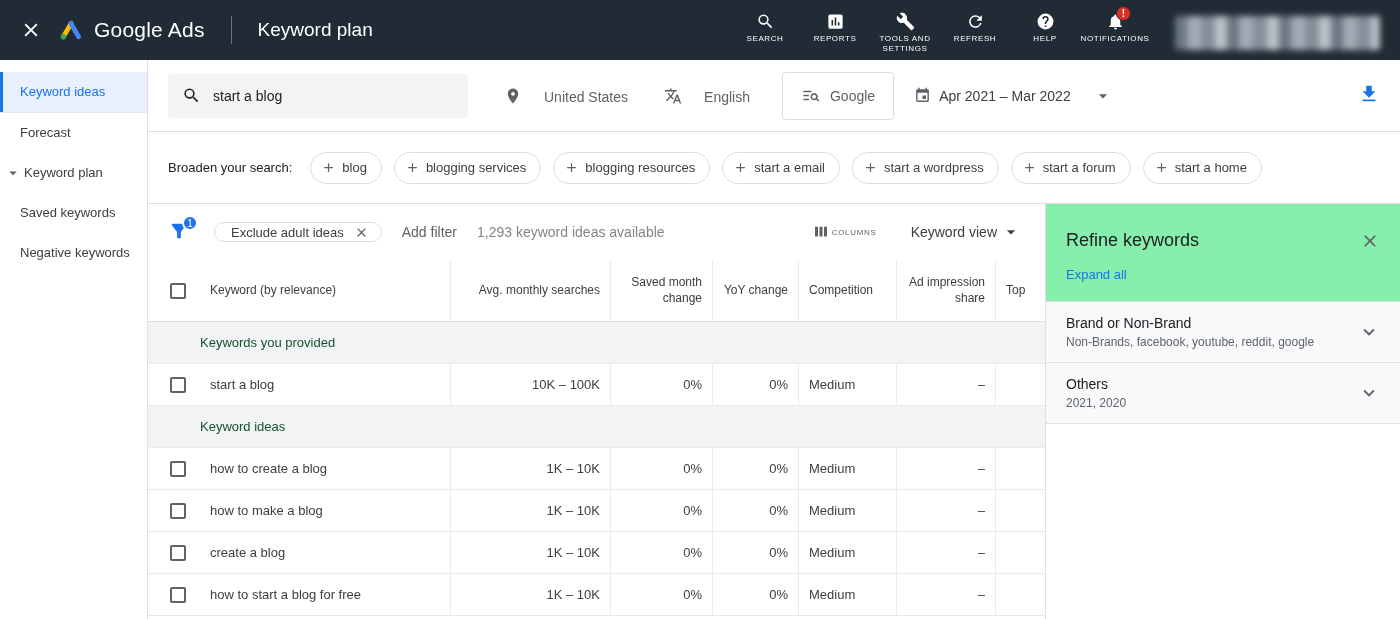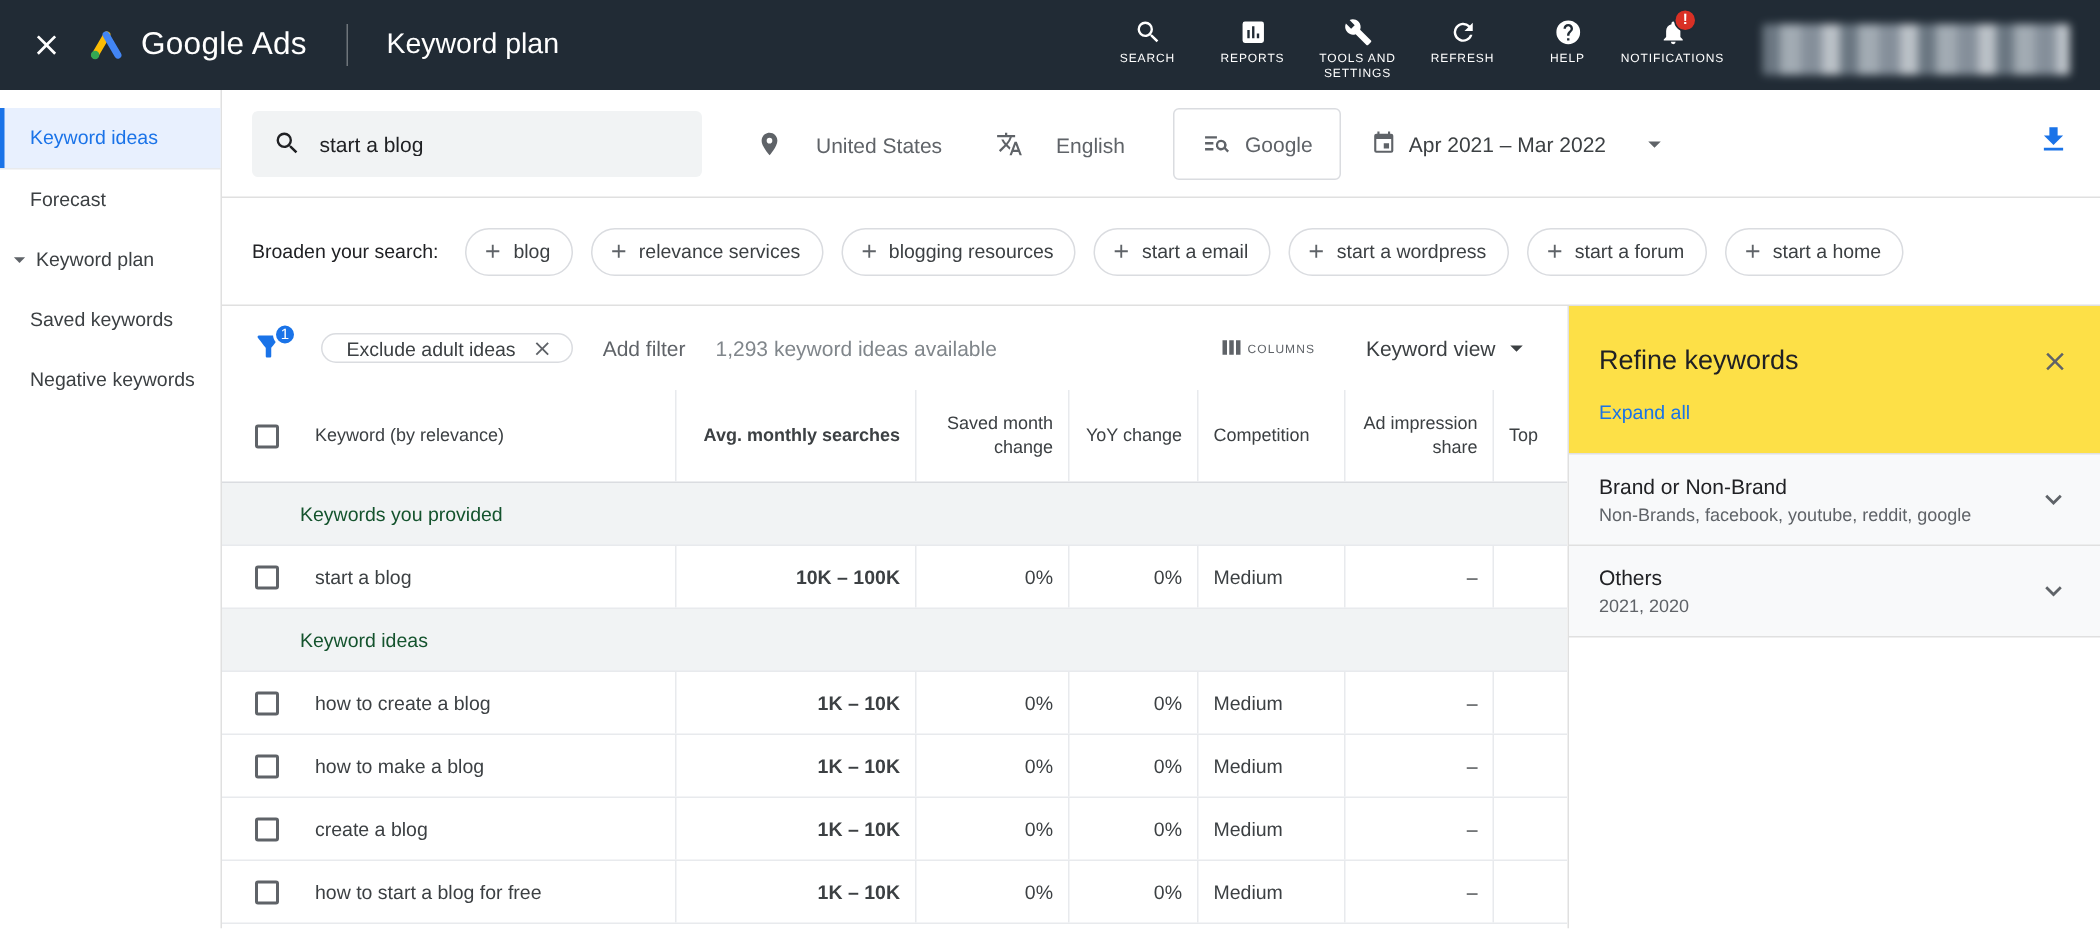--- a/index.html
+++ b/index.html
@@ -76,36 +76,36 @@
   .view-btn .caret { fill:#3c4043; }
 
   
   .ktable { flex:1; overflow:hidden; font-size:13px; }
   .row { display:flex; align-items:stretch; }
   .thead { height:62px; border-bottom:1px solid #dadce0; }
   .cell { display:flex; align-items:center; padding:0 10px; min-width:0; }
   .sep { border-left:1px solid #e8eaed; }
   .col-cb { width:52px; flex:none; padding:0 0 0 22px; }
   .col-kw { width:250px; flex:none; }
-  .col-search { width:160px; flex:none;font-weight:bold; }
+  .col-search { width:160px; flex:none; }
   .col-3m { width:102px; flex:none; }
   .col-yoy { width:86px; flex:none; }
   .col-comp { width:98px; flex:none; }
   .col-ad { width:99px; flex:none; }
   .col-top { flex:1; min-width:0; overflow:hidden; }
   .num { justify-content:flex-end; text-align:right; }
   .thead .cell { font-size:12px; color:#3c4043; line-height:1.3; cursor:pointer; }
   .tr { height:42px; border-bottom:1px solid #e8eaed; background:#fff; }
   .tr .cell { color:#3c4043; }
   .section-row { height:42px; background:#f1f3f4; border-bottom:1px solid #e8eaed; display:flex; align-items:center; padding-left:52px; color:#14532d; font-size:13px; }
   .checkbox { width:16px; height:16px; border:2px solid #5f6368; border-radius:2px; background:#fff; cursor:pointer; flex:none; }
 
   
   .refine { width:355px; flex:none; border-left:1px solid #e0e0e0; display:flex; flex-direction:column; background:#fff; }
-  .refine-head { background:#fde047; padding:26px 20px 18px; }
+  .refine-head { background:#86efac; padding:26px 20px 18px; }
   .refine-title-row { display:flex; align-items:center; justify-content:space-between; }
   .refine-title { font-size:18px; color:#202124; }
   .refine-close { width:20px; height:20px; fill:#5f6368; cursor:pointer; }
   .expand-all { margin-top:16px; font-size:13px; color:#1a73e8; cursor:pointer; display:inline-block;text-align:center; }
   .refine-section { background:#f8f9fa; border-top:1px solid #e0e0e0; padding:13px 20px; display:flex; align-items:center; cursor:pointer; }
   .rs-body { flex:1; min-width:0; }
   .rs-title { font-size:14px; font-weight:500; color:#202124; }
   .rs-sub { font-size:12px; color:#5f6368; margin-top:4px; white-space:nowrap; overflow:hidden; text-overflow:ellipsis; }
   .rs-chev { width:22px; height:22px; fill:#5f6368; flex:none; }
   .refine-rest { flex:1; background:#fff; border-top:1px solid #e0e0e0; }
@@ -247,21 +247,21 @@
         <div class="chip">
           <svg viewBox="0 0 24 24">
               <path d="M19 13h-6v6h-2v-6H5v-2h6V5h2v6h6z"></path>
             </svg>
           <span>blog</span>
         </div>
         <div class="chip">
           <svg viewBox="0 0 24 24">
               <path d="M19 13h-6v6h-2v-6H5v-2h6V5h2v6h6z"></path>
             </svg>
-          <span>relevance services</span>
+          <span>blogging services</span>
         </div>
         <div class="chip">
           <svg viewBox="0 0 24 24">
               <path d="M19 13h-6v6h-2v-6H5v-2h6V5h2v6h6z"></path>
             </svg>
           <span>blogging resources</span>
         </div>
         <div class="chip">
           <svg viewBox="0 0 24 24">
               <path d="M19 13h-6v6h-2v-6H5v-2h6V5h2v6h6z"></path>

